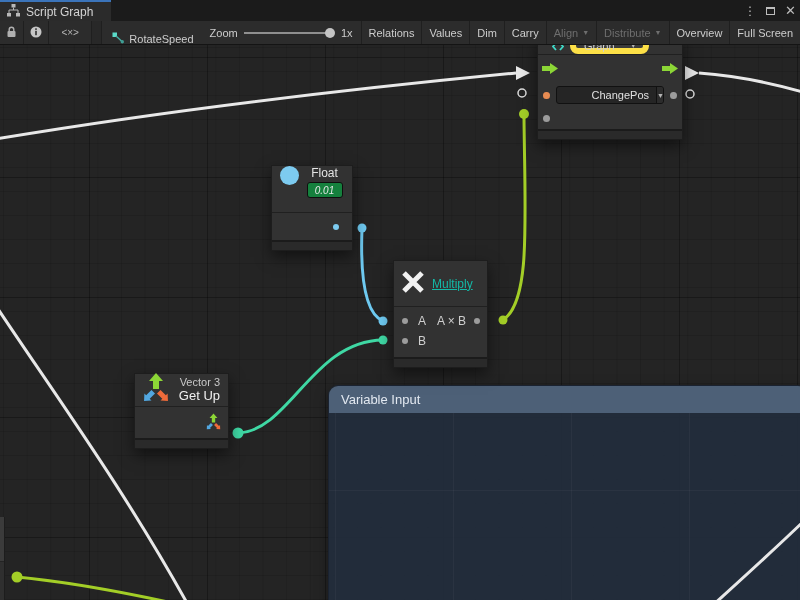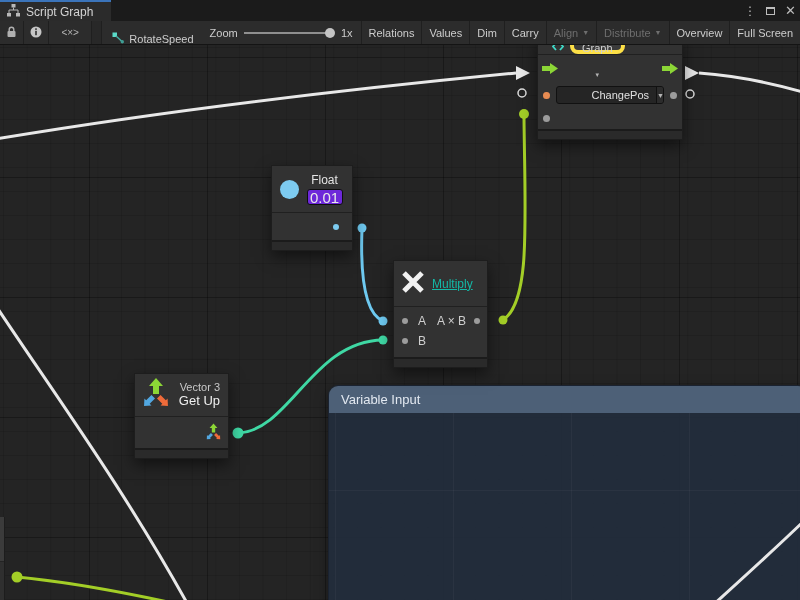--- a/index.html
+++ b/index.html
@@ -58,55 +58,55 @@
   
   .node{position:absolute;background:#323232;border:1px solid #1d1d1d;z-index:3;
         box-shadow:0 6px 14px rgba(0,0,0,.5);color:#e0e0e0;}
   .node-footer{height:10px;background:#2a2a2a;border-top:2px solid #1b1b1b;}
   .pdot{width:7px;height:7px;border-radius:50%;display:inline-block;}
   .gray{background:#9c9c9c;} .orange{background:#e78b52;} .bluec{background:#7dcbf0;}
 
   
   .setvar{left:537px;top:-9px;width:146px;}
   .setvar-header{height:18px;border-bottom:1px solid #202020;display:flex;align-items:center;gap:6px;padding-left:14px;}
-  .pill{height:16px;background:#3b3b3b;border:4px solid #fde047;border-radius:8px;font-size:11px;color:#d0d0d0;
-        display:flex;align-items:center;gap:17px;padding:0 8px;flex-direction:column;}
+  .pill{height:16px;background:#3b3b3b;border:6px solid #fde047;border-radius:8px;font-size:11px;color:#d0d0d0;
+        display:flex;align-items:center;gap:17px;padding:0 8px;}
   .pill .dd{font-size:7px;color:#b5b5b5;}
   .setvar-row1{height:28px;display:flex;align-items:center;justify-content:space-between;padding:0 4px;}
   .setvar-row2{height:24px;display:flex;align-items:center;padding:0 5px;gap:6px;}
   .setvar-row3{height:22px;display:flex;align-items:center;padding:0 5px;}
   .namebox{height:18px;background:#252525;border:1px solid #111;border-radius:3px;display:flex;align-items:stretch;overflow:hidden;}
   .namebox .txt{font-size:11px;color:#e0e0e0;display:flex;align-items:center;padding:0 7px;margin-left:28px;}
   .namebox .ddbtn{width:15px;border-left:1px solid #111;display:flex;align-items:center;justify-content:center;
                   color:#b5b5b5;font-size:7px;background:#2c2c2c;}
   .setvar .out{margin-left:auto;}
 
   
   .floatn{left:271px;top:120px;width:82px;}
-  .float-header{height:47px;border-bottom:1px solid #202020;display:flex;align-items:center;padding:0 8px;gap:6px;}
+  .float-header{height:47px;border-bottom:1px solid #202020;display:flex;padding:0 8px;gap:6px;}
   .float-circle{width:19px;height:19px;border-radius:50%;background:#7dcbf0;flex:0 0 auto;}
   .float-col{display:flex;flex-direction:column;align-items:center;gap:2px;flex:1;}
   .float-title{font-size:12px;color:#e4e4e4;}
-  .float-input{width:36px;height:16px;background:#6d28d9;border:1px solid #0f0f0f;border-radius:3px;
-               color:#e8e8e8;font-size:15px;text-align:center;padding:0;}
+  .float-input{width:36px;height:16px;background:#15803d;border:1px solid #0f0f0f;border-radius:3px;
+               color:#e8e8e8;font-size:10px;text-align:center;padding:0;font-style:italic;}
   .float-body{position:relative;height:27px;}
   .float-body .pdot{position:absolute;right:13px;top:11px;width:6px;height:6px;}
 
   
   .multn{left:393px;top:215px;width:95px;}
   .mult-header{height:46px;border-bottom:1px solid #202020;display:flex;align-items:center;padding:0 8px;gap:8px;}
   .mult-title{font-size:12px;color:#14b8a6;text-decoration:underline;}
   .mult-body{padding:4px 0 6px;}
   .mrow{position:relative;height:20px;display:flex;align-items:center;padding-left:8px;gap:10px;font-size:12px;color:#cfcfcf;}
   .mrow .outlbl{position:absolute;right:21px;}
   .mrow .outdot{position:absolute;right:7px;top:7px;width:6px;height:6px;}
 
   
   .vecn{left:134px;top:328px;width:95px;}
-  .vec-header{height:43px;border-bottom:1px solid #202020;display:flex;align-items:center;padding:0 8px 0 6px;}
+  .vec-header{height:33px;border-bottom:1px solid #202020;display:flex;align-items:center;padding:0 8px 0 6px;}
   .vec-texts{margin-left:auto;text-align:right;line-height:1.15;}
   .vec-sub{font-size:11px;color:#c9c9c9;}
   .vec-title{font-size:13px;color:#f0f0f0;}
   .vec-body{position:relative;height:31px;}
   .vec-body svg{position:absolute;right:6px;top:6px;}
 
   
   .sliver{position:absolute;left:0;top:472px;width:5px;height:83px;background:#2f2f2f;z-index:3;border-right:1px solid #1d1d1d;}
   .sliver .top{height:45px;background:#3b3b3b;border-bottom:1px solid #242424;}
 </style>

